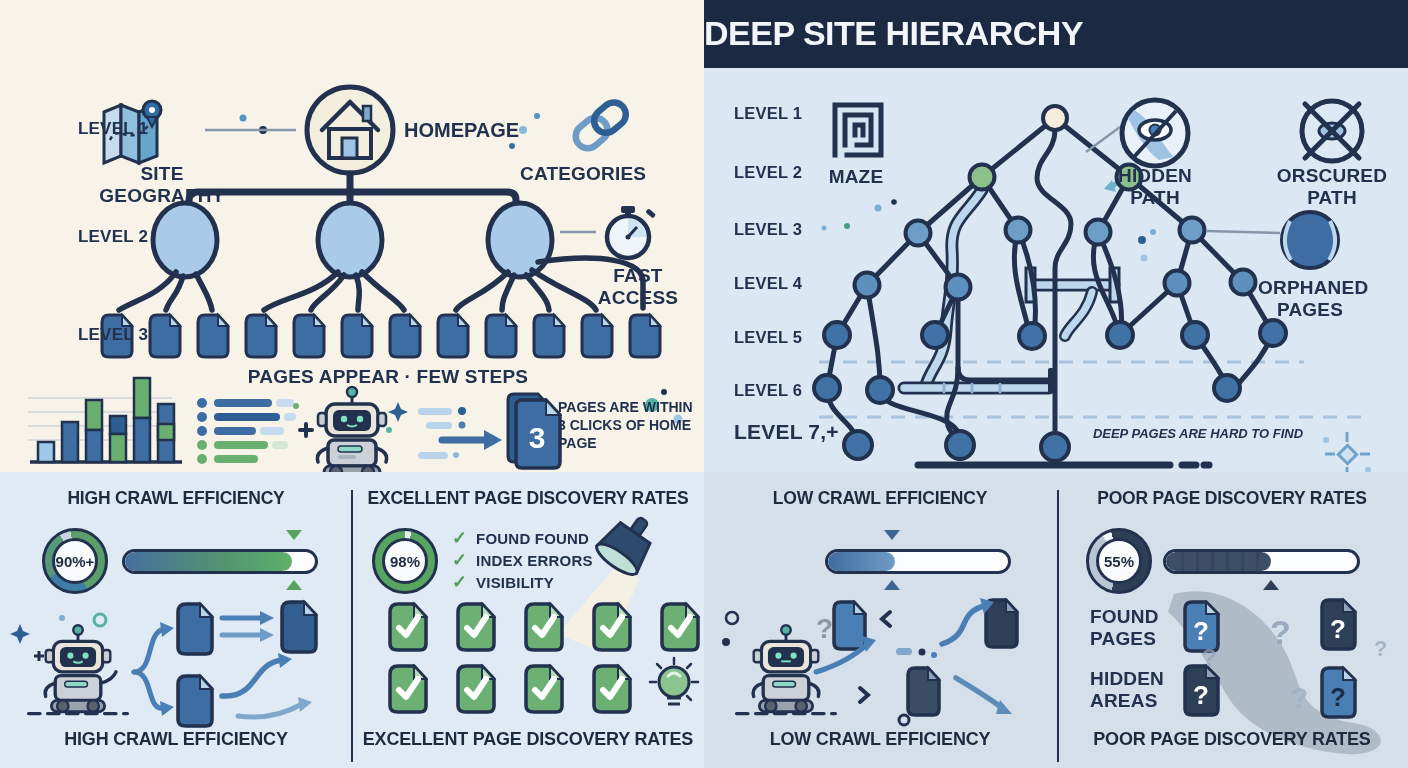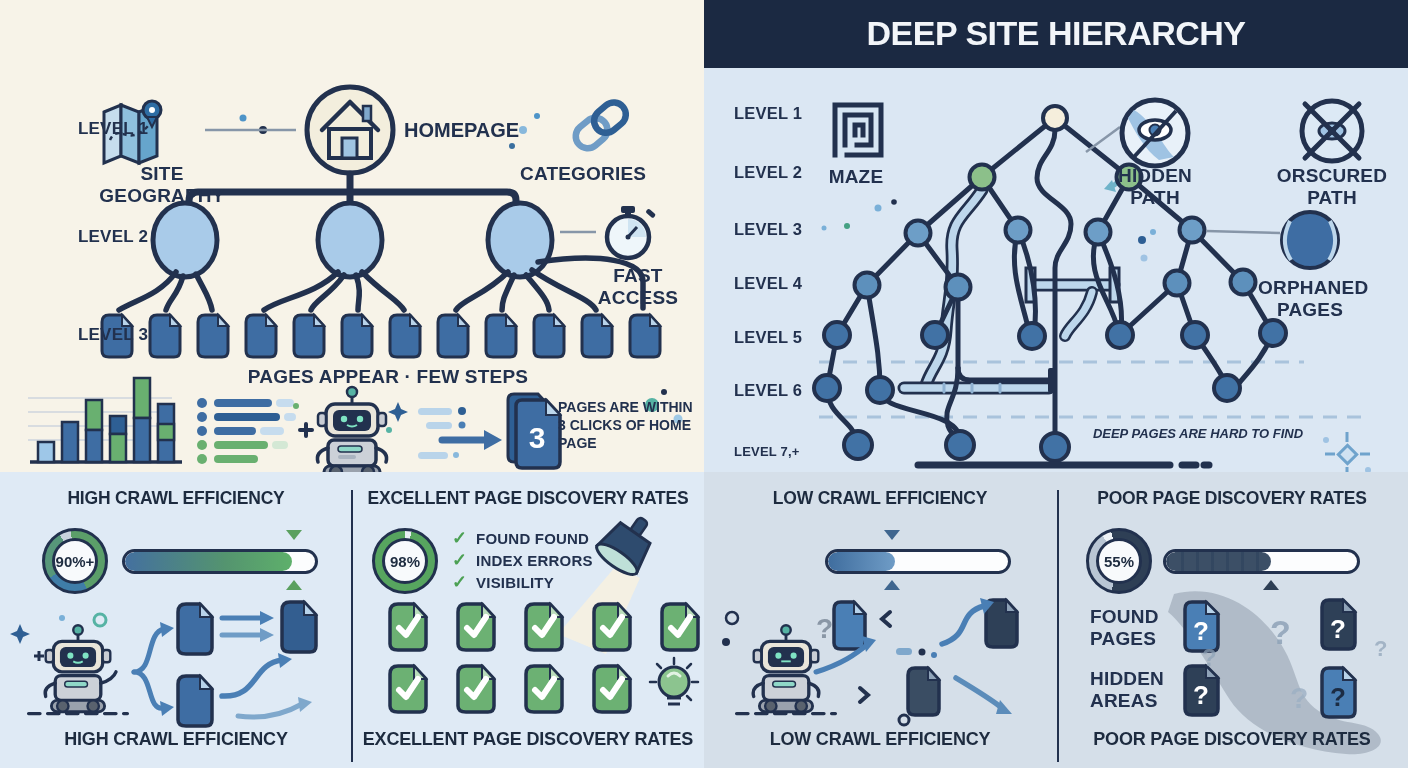--- a/index.html
+++ b/index.html
@@ -9,21 +9,21 @@
   section{position:absolute;}
   .flat-bg{left:0;top:0;width:704px;height:472px;background:#f7f3e8;}
   .deep-bg{left:704px;top:0;width:704px;height:472px;background:#dbe7f3;}
   .band{position:absolute;left:704px;top:0;width:704px;height:68px;background:#1b2942;}
   .stats-bg-l{left:0;top:472px;width:704px;height:296px;background:#dfeaf5;}
   .stats-bg-r{left:704px;top:472px;width:704px;height:296px;background:#d5dfe9;}
   svg.art{position:absolute;pointer-events:none;}
   .t{position:absolute;color:#22314e;font-weight:700;line-height:1.15;}
   .ctr{text-align:center;}
   .title-l{left:40px;top:18px;width:620px;font-size:37px;letter-spacing:-1px;text-align:center;color:#20304d;}
-  .title-r{left:704px;top:14px;width:704px;font-size:34px;letter-spacing:-0.5px;text-align:center;color:#f2f5f9;}
+  .title-r{left:704px;top:14px;width:704px;font-size:34px;letter-spacing:-0.5px;color:#f2f5f9;}
   .lvl{font-size:17px;letter-spacing:.2px;}
   .cap{font-size:19px;letter-spacing:.2px;}
   .qhead{width:352px;font-size:17.5px;text-align:center;color:#1d2b3f;letter-spacing:-0.2px;}
   .qfoot{width:352px;font-size:18px;text-align:center;color:#1d2b3f;letter-spacing:-0.2px;}
   .donut{position:absolute;width:66px;height:66px;border-radius:50%;border:3px solid #22314e;}
   .donut .hole{position:absolute;inset:7px;border-radius:50%;background:#f8fafc;border:3px solid #22314e;
                display:flex;align-items:center;justify-content:center;font-weight:700;color:#1d2b3f;font-size:15px;}
   .d-a{background:conic-gradient(from -30deg,#c9d3dd 0 6%,#5b9e69 6% 52%,#3f7da8 52% 74%,#57977a 74% 100%);}
   .d-b{background:conic-gradient(#e8eef4 0 3.5%,#57a55f 3.5% 100%);}
   .d-c{background:conic-gradient(from 270deg,#2f4157 0 42%,#b9c6d4 42% 84%,#eef2f6 84% 100%);}
@@ -678,21 +678,21 @@
   <div class="t cap ctr" style="left:578px;top:265px;width:120px">FAST ACCESS</div>
   <div class="t cap ctr" style="left:238px;top:366px;width:300px">PAGES APPEAR · FEW STEPS</div>
   <div class="t small-note" style="left:558px;top:398px;width:140px">PAGES ARE WITHIN 3 CLICKS OF HOME PAGE</div>
 
   <div class="t lvl" style="left:734px;top:104px;font-size:16.5px">LEVEL 1</div>
   <div class="t lvl" style="left:734px;top:163px;font-size:16.5px">LEVEL 2</div>
   <div class="t lvl" style="left:734px;top:220px;font-size:16.5px">LEVEL 3</div>
   <div class="t lvl" style="left:734px;top:274px;font-size:16.5px">LEVEL 4</div>
   <div class="t lvl" style="left:734px;top:328px;font-size:16.5px">LEVEL 5</div>
   <div class="t lvl" style="left:734px;top:381px;font-size:16.5px">LEVEL 6</div>
-  <div class="t lvl" style="left:734px;top:445px;font-size:13px">LEVEL 7,+</div>
+  <div class="t lvl" style="left:734px;top:420px;font-size:21px">LEVEL 7,+</div>
 
   <div class="t cap ctr" style="left:816px;top:166px;width:80px">MAZE</div>
   <div class="t cap ctr" style="left:1095px;top:165px;width:120px">HIDDEN PATH</div>
   <div class="t cap ctr" style="left:1262px;top:165px;width:140px">ORSCURED PATH</div>
   <div class="t cap ctr" style="left:1258px;top:277px;width:104px">ORPHANED PAGES</div>
   <div class="t note ctr" style="left:1068px;top:427px;width:260px">DEEP PAGES ARE HARD TO FIND</div>
 
   <div class="vdiv" style="left:351px;top:490px;height:272px"></div>
   <div class="vdiv" style="left:1057px;top:490px;height:272px"></div>
 

